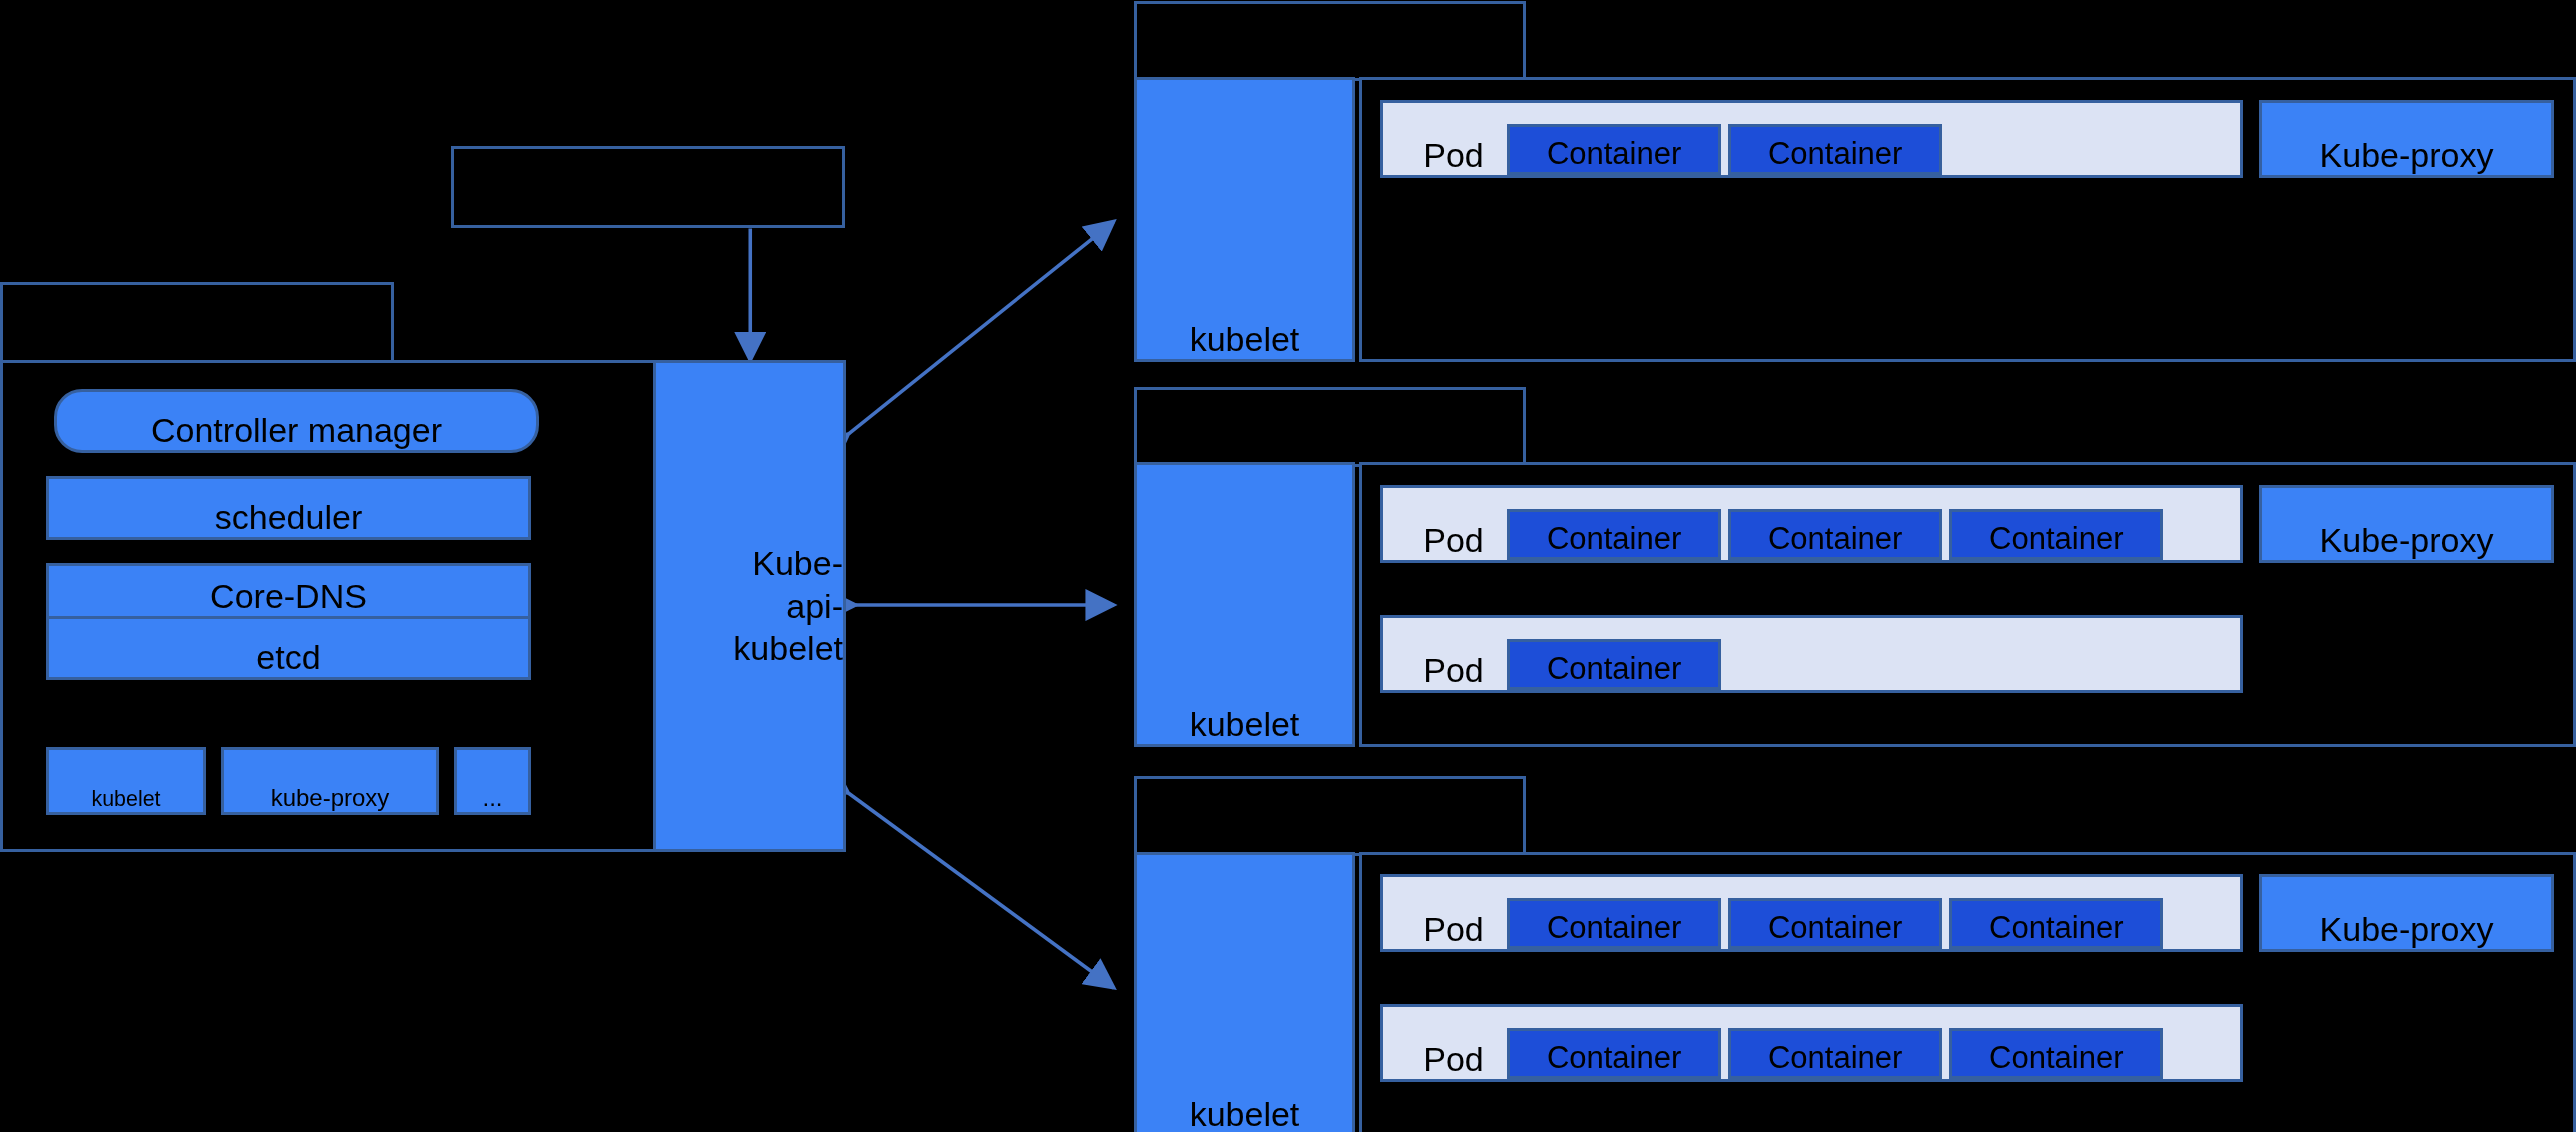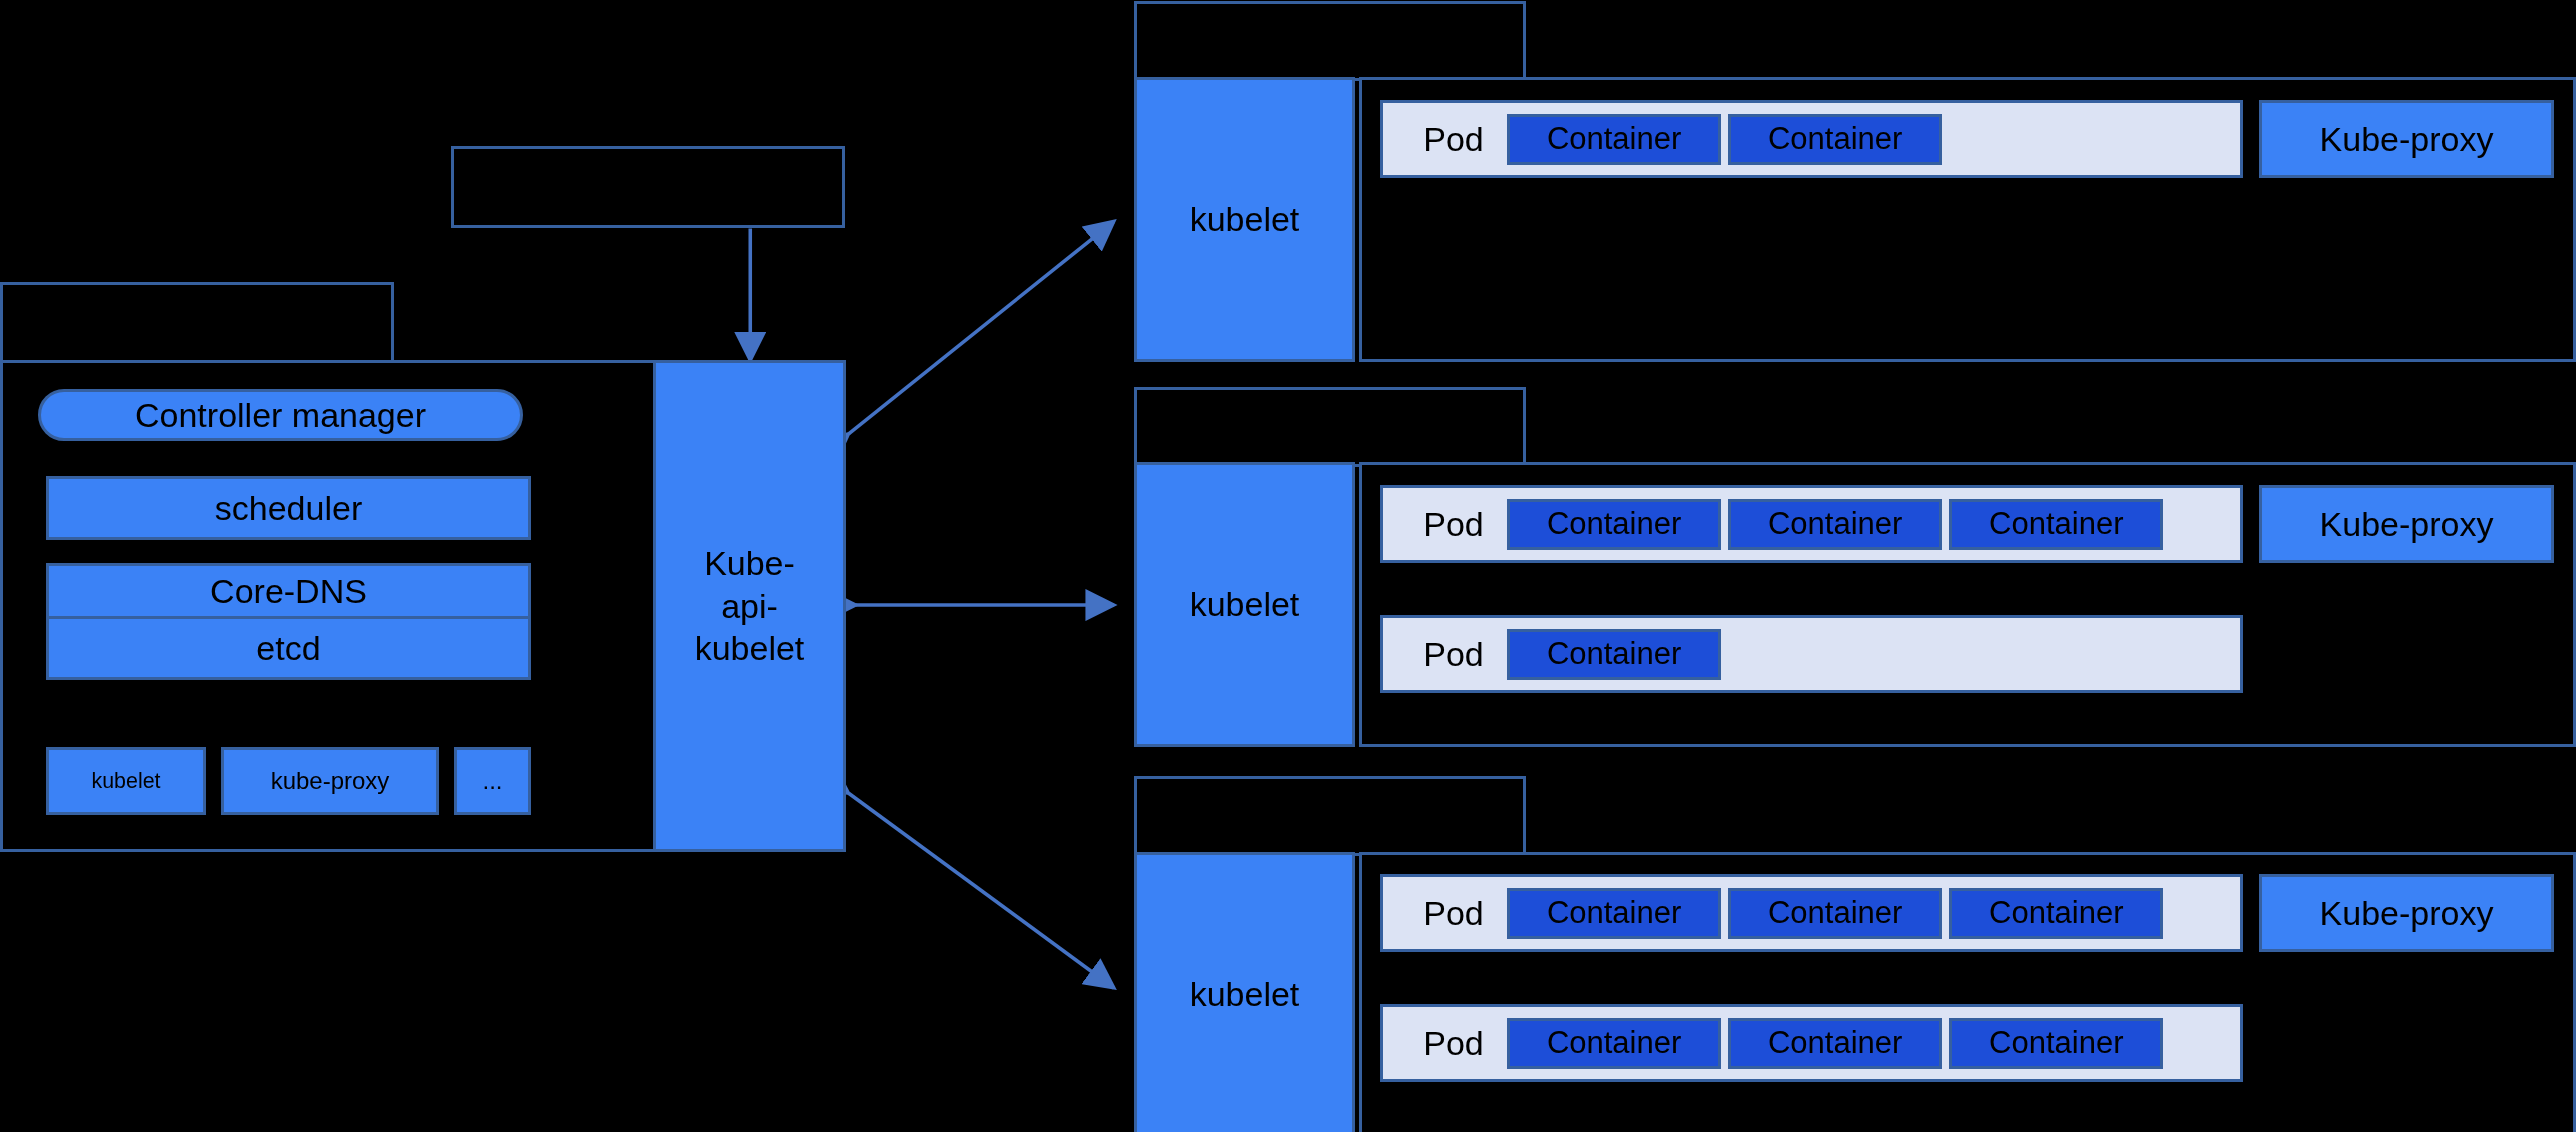--- a/index.html
+++ b/index.html
@@ -1,21 +1,21 @@
 <!DOCTYPE html>
 <html style="font-size:11.4px"><head>
 <meta charset="utf-8">
 <style>
   html,body{margin:0;padding:0;background:#000;}
   #stage{position:relative;width:2576px;height:1133px;background:#000;
          font-family:"Liberation Sans", sans-serif;overflow:hidden;}
 
   
   .box{position:absolute;box-sizing:border-box;display:flex;
-       align-items:center;justify-content:center;color:#000;}
+       align-items:flex-end;justify-content:center;color:#000;}
   
   .hollow{background:#000;border:3.6px solid #36609F;}
   
   .fill-light{background:#3b82f6;border:3.6px solid #36609F;}
   
   .fill-med{background:#1d4ed8;border:3.6px solid #36609F;}
   
   .pod{background:#DCE3F4;border:3.6px solid #36609F;}
 
   svg.arrows{position:absolute;left:0;top:0;width:2576px;height:1133px;
@@ -59,21 +59,21 @@
   <div class="box hollow t-44" style="left:451px;top:146px;width:394px;height:82px;">
     <span></span>
   </div>
 
   <div class="box hollow t-44" style="left:0px;top:282px;width:394px;height:82px;">
     <span></span>
   </div>
 
   <div class="box hollow" style="left:0px;top:360px;width:658px;height:492px;"></div>
 
-  <div class="box fill-light t-48" style="left:38px;top:389px;width:485px;height:52px;border-radius:28px;">
+  <div class="box fill-light t-48" style="left:54px;top:389px;width:485px;height:64px;border-radius:28px;">
     <span>Controller manager</span>
   </div>
   <div class="box fill-light t-48" style="left:46px;top:476px;width:485px;height:64px;">
     <span>scheduler</span>
   </div>
   <div class="box fill-light t-48" style="left:46px;top:563px;width:485px;height:56px;">
     <span>Core-DNS</span>
   </div>
   <div class="box fill-light t-48" style="left:46px;top:616px;width:485px;height:64px;">
     <span>etcd</span>

